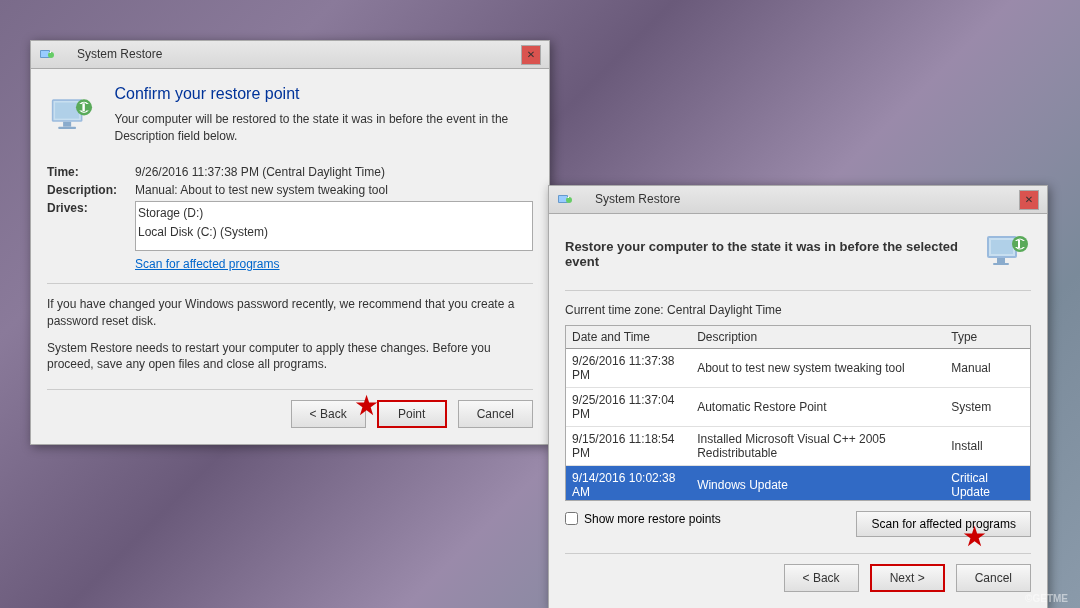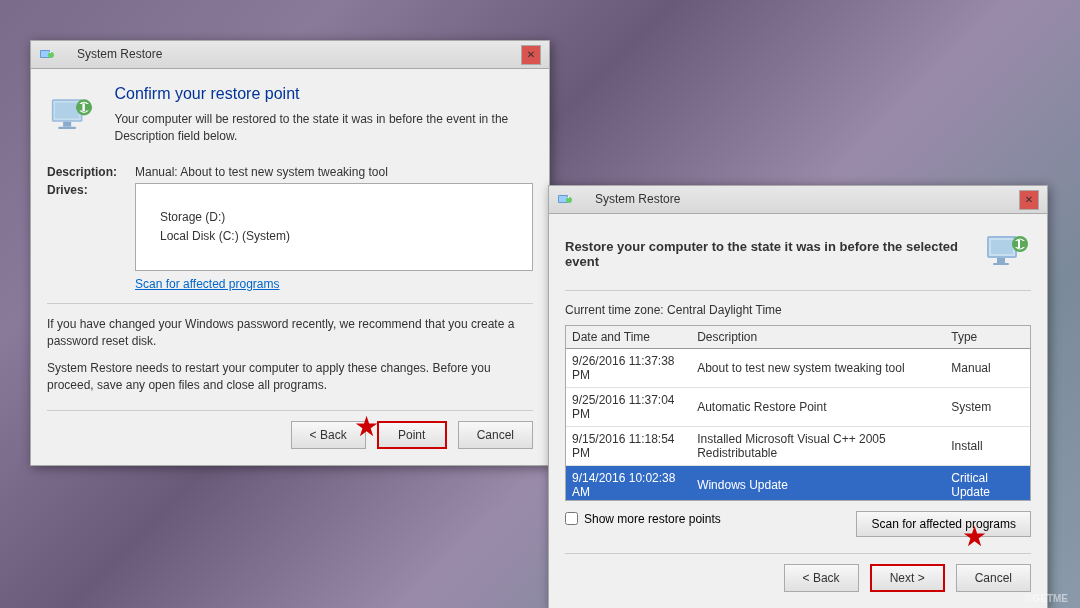--- a/index.html
+++ b/index.html
@@ -103,21 +103,21 @@
       color: #333;
     }
 
     .info-value {
       color: #333;
     }
 
     .drives-box {
       border: 1px solid #aaa;
       background: white;
-      padding: 24px;
+      padding: 2px;
       margin-bottom: 6px;
       min-height: 50px;
     }
 
     .drives-box div {
       font-size: 12px;
       color: #333;
       line-height: 1.6;
     }
 
@@ -300,20 +300,24 @@
         <rect x="44" y="15" width="3" height="10" fill="white"></rect>
       </svg>
 
       <div>
         <div class="dialog1-title">Confirm your restore point</div>
         <div class="dialog1-subtitle">Your computer will be restored to the state it was in before the event in the Description field below.</div>
       </div>
     </div>
 
     <div class="info-table">
+      <div class="info-row">
+        <span class="info-label">Time:</span>
+        <span class="info-value">9/26/2016 11:37:38 PM (Central Daylight Time)</span>
+      </div>
       <div class="info-row">
         <span class="info-label">Description:</span>
         <span class="info-value">Manual: About to test new system tweaking tool</span>
       </div>
       <div class="info-row">
         <span class="info-label">Drives:</span>
         <div style="flex:1">
           <div class="drives-box">
             <div>Storage (D:)</div>
             <div>Local Disk (C:) (System)</div>

